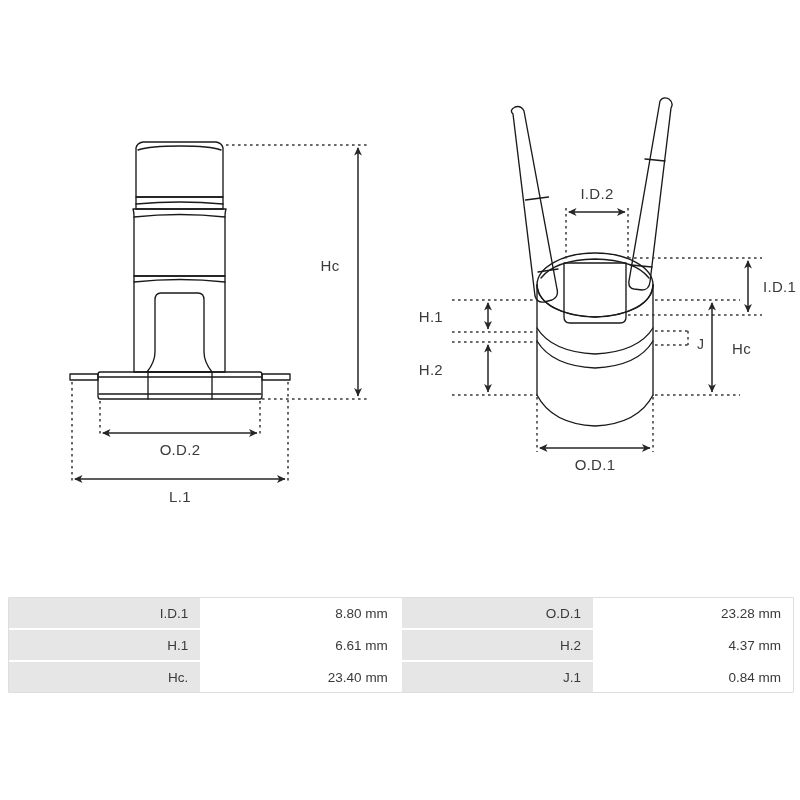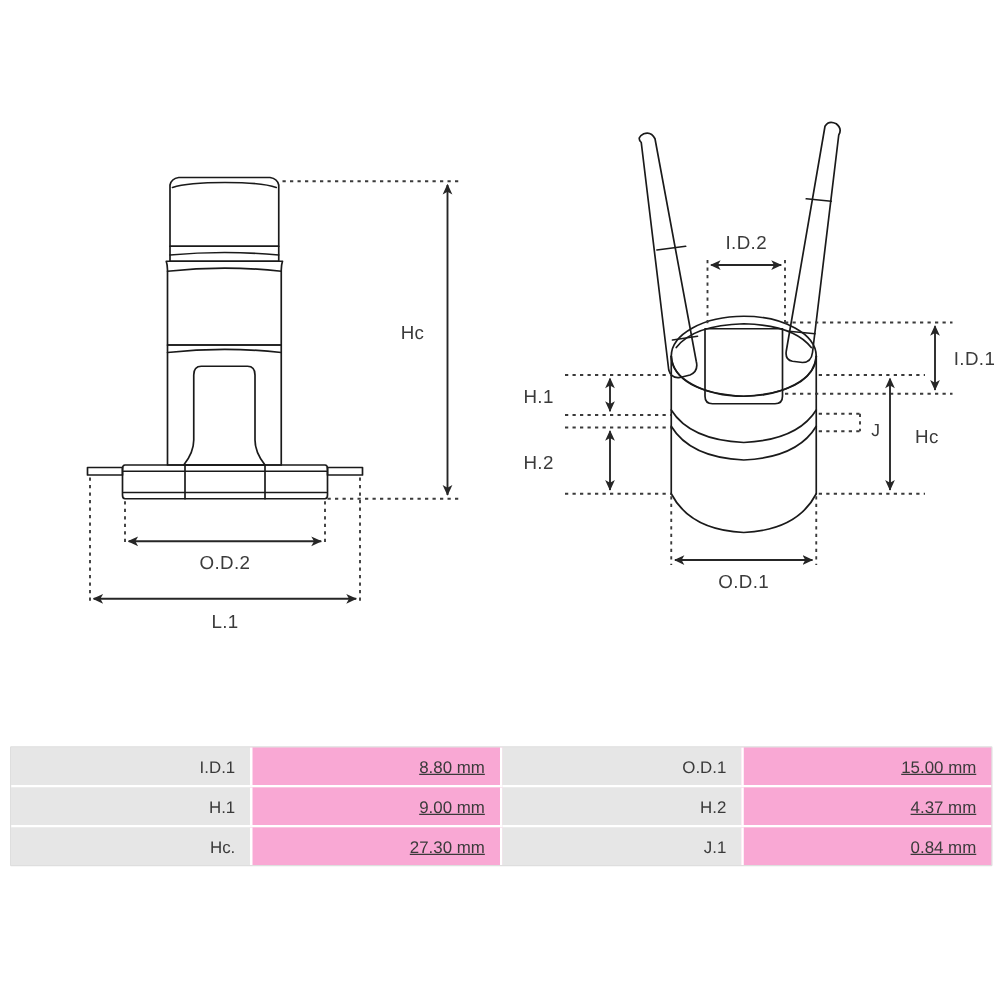--- a/index.html
+++ b/index.html
@@ -67,25 +67,24 @@
     vertical-align: middle;
     white-space: nowrap;
     overflow: hidden;
     border-bottom: 2px solid #ffffff;
   }
   td.cell-label {
     background: #e6e6e6;
     width: 24.5%;
   }
   td.cell-value {
-    background: #f9a8d4;
+    background: #ffffff;
     width: 25.5%;
     border-left: 2px solid #ffffff;
     border-right: 2px solid #ffffff;
-    text-decoration: underline;
   }
   td.cell-value.val-right {
     border-right: none;
   }
   tr.spec-row:last-child td {
     border-bottom: none;
   }
   #spec-table-wrap {
     border: 1px solid #dedede;
     border-radius: 1px;
@@ -231,31 +230,31 @@
     </svg>
   </div>
 
   <div id="spec-table-wrap">
     <table class="spec-table">
       <tbody>
         <tr class="spec-row">
           <td class="cell-label">I.D.1</td>
           <td class="cell-value">8.80 mm</td>
           <td class="cell-label">O.D.1</td>
-          <td class="cell-value val-right">15.00 mm</td>
+          <td class="cell-value val-right">23.28 mm</td>
         </tr>
         <tr class="spec-row">
           <td class="cell-label">H.1</td>
-          <td class="cell-value">9.00 mm</td>
+          <td class="cell-value">6.61 mm</td>
           <td class="cell-label">H.2</td>
           <td class="cell-value val-right">4.37 mm</td>
         </tr>
         <tr class="spec-row">
           <td class="cell-label">Hc.</td>
-          <td class="cell-value">27.30 mm</td>
+          <td class="cell-value">23.40 mm</td>
           <td class="cell-label">J.1</td>
           <td class="cell-value val-right">0.84 mm</td>
         </tr>
       </tbody>
     </table>
   </div>
 
 </div>
 
 </body></html>

